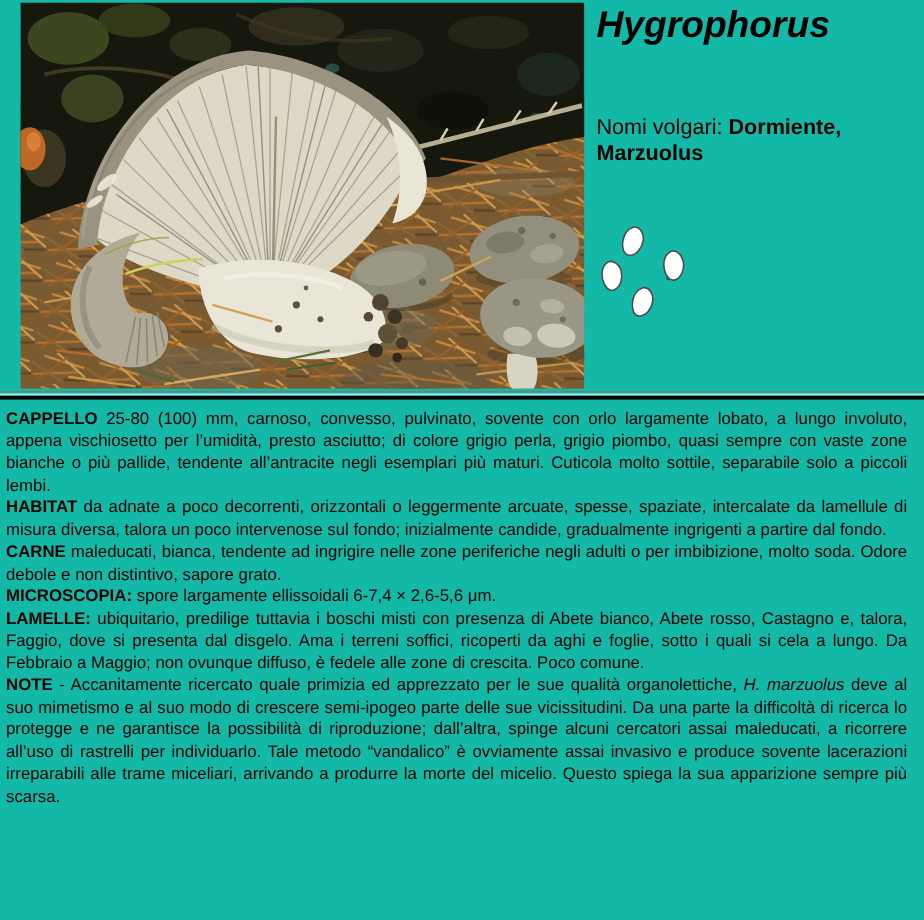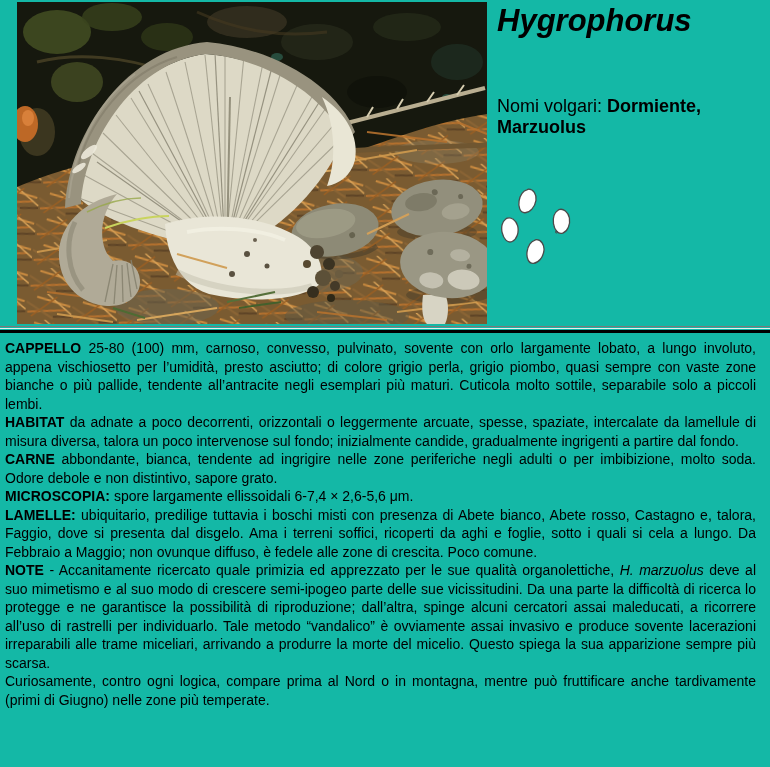--- a/index.html
+++ b/index.html
@@ -218,20 +218,19 @@
     <circle cx="62.5" cy="48" r="1" fill="none" stroke="#4a4a4a" stroke-width="1"></circle>
   </svg>
 
   <div class="rule-grey"></div>
   <div class="rule-light"></div>
   <div class="rule-black"></div>
 
   <div class="text-block">
     <p><b class="sec-label">CAPPELLO</b> <span>25-80 (100) mm, carnoso, convesso, pulvinato, sovente con orlo largamente lobato, a lungo involuto, appena vischiosetto per l’umidità, presto asciutto; di colore grigio perla, grigio piombo, quasi sempre con vaste zone bianche o più pallide, tendente all’antracite negli esemplari più maturi. Cuticola molto sottile, separabile solo a piccoli lembi.</span></p>
     <p><b class="sec-label">HABITAT</b> <span>da adnate a poco decorrenti, orizzontali o leggermente arcuate, spesse, spaziate, intercalate da lamellule di misura diversa, talora un poco intervenose sul fondo; inizialmente candide, gradualmente ingrigenti a partire dal fondo.</span></p>
-    <p><b class="sec-label">CARNE</b> <span>abbondante, bianca, tendente ad ingrigire nelle zone periferiche negli adulti o per imbibizione, molto soda. Odore debole e non distintivo, sapore grato.</span></p>
+    <p><b class="sec-label">CARNE</b> <span>maleducati, bianca, tendente ad ingrigire nelle zone periferiche negli adulti o per imbibizione, molto soda. Odore debole e non distintivo, sapore grato.</span></p>
     <p><b class="sec-label">MICROSCOPIA:</b> <span>spore largamente ellissoidali 6-7,4 × 2,6-5,6 μm.</span></p>
     <p><b class="sec-label">LAMELLE:</b> <span>ubiquitario, predilige tuttavia i boschi misti con presenza di Abete bianco, Abete rosso, Castagno e, talora, Faggio, dove si presenta dal disgelo. Ama i terreni soffici, ricoperti da aghi e foglie, sotto i quali si cela a lungo. Da Febbraio a Maggio; non ovunque diffuso, è fedele alle zone di crescita. Poco comune.</span></p>
     <p><b class="sec-label">NOTE</b> <span>- Accanitamente ricercato quale primizia ed apprezzato per le sue qualità organolettiche,</span> <i class="species">H. marzuolus</i> <span>deve al suo mimetismo e al suo modo di crescere semi-ipogeo parte delle sue vicissitudini. Da una parte la difficoltà di ricerca lo protegge e ne garantisce la possibilità di riproduzione; dall’altra, spinge alcuni cercatori assai maleducati, a ricorrere all’uso di rastrelli per individuarlo. Tale metodo “vandalico” è ovviamente assai invasivo e produce sovente lacerazioni irreparabili alle trame miceliari, arrivando a produrre la morte del micelio. Questo spiega la sua apparizione sempre più scarsa.</span></p>
-    <p class="closing">Curiosamente, contro ogni logica, compare prima al Nord o in montagna, mentre può fruttificare anche tardivamente (primi di Giugno) nelle zone più temperate.</p>
   </div>
 
 </div>
 
 </body></html>

